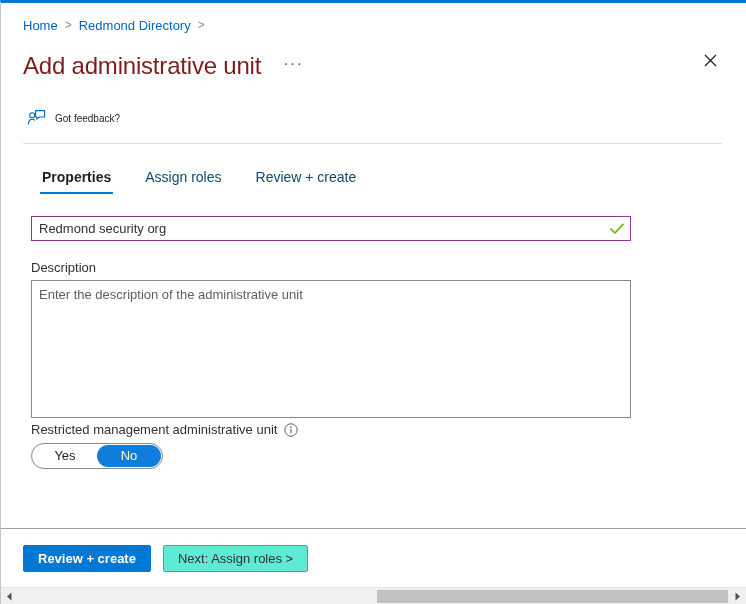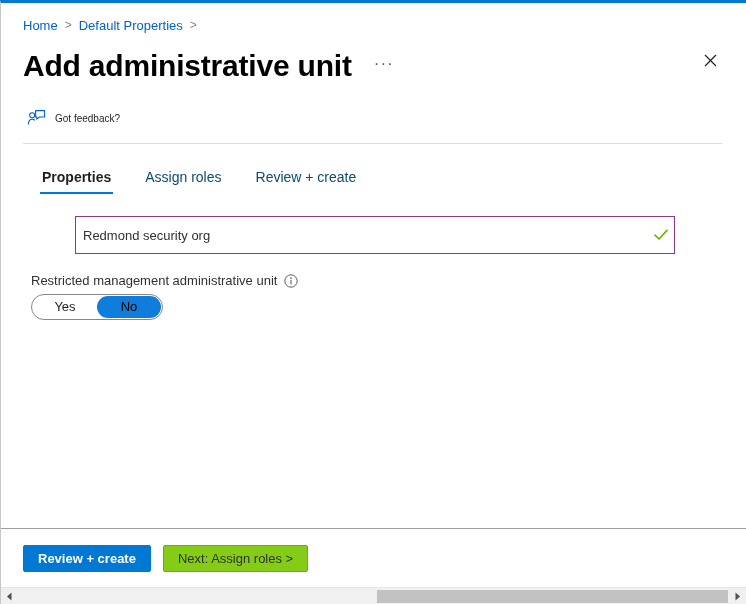--- a/index.html
+++ b/index.html
@@ -50,23 +50,23 @@
 
   
   .title-row {
     display: flex;
     align-items: center;
     padding: 6px 0 0 22px;
     position: relative;
     height: 48px;
   }
   .page-title {
-    font-size: 30px;
-    font-weight: 700;
-    color: #000000;
+    font-size: 24px;
+    font-weight: 400;
+    color: #7f1d1d;
     letter-spacing: -0.2px;
     white-space: nowrap;
   }
   .ellipsis-btn {
     margin-left: 18px;
     color: #605e5c;
     font-size: 17px;
     letter-spacing: 1px;
     cursor: pointer;
     line-height: 10px;
@@ -161,22 +161,21 @@
   }
   .req-star {
     color: #a4262c;
     font-size: 13px;
     margin-left: 2px;
   }
 
   .name-input-wrap {
     position: relative;
     width: 600px;
-    height: 38px;
-    margin-left: 44px;
+    height: 25px;
   }
   .name-input {
     width: 100%;
     height: 100%;
     box-sizing: border-box;
     border: 1px solid #8a3a8a;
     outline: 1px solid #8a3a8a;
     outline-offset: -1px;
     border-radius: 0;
     font-family: "Liberation Sans", sans-serif;
@@ -203,21 +202,21 @@
     font-family: "Liberation Sans", sans-serif;
     font-size: 13px;
     color: #323130;
     padding: 6px 7px;
     resize: none;
     border-radius: 0;
     background: #ffffff;
   }
   .desc-area::placeholder { color: #605e5c; }
 
-  .toggle-block { margin-top: 19px; }
+  .toggle-block { }
   .toggle-label-row {
     display: flex;
     align-items: center;
     margin-bottom: 6px;
   }
   .toggle-label {
     font-size: 13px;
     color: #323130;
   }
   .info-icon {
@@ -246,21 +245,21 @@
     text-align: center;
     font-size: 13px;
     line-height: 22px;
     border-radius: 12px;
     cursor: pointer;
     color: #201f1e;
     user-select: none;
   }
   .pill-opt.selected {
     background: #0f7ddb;
-    color: #000000;
+    color: #fef9c3;
   }
 
   
   .footer-divider {
     height: 1px;
     background: #a19f9d;
     width: 100%;
   }
   .footer {
     height: 58px;
@@ -280,21 +279,21 @@
     white-space: nowrap;
   }
   .btn-primary {
     background: #0078d4;
     color: #ffffff;
     border: 1px solid #0078d4;
     font-weight: 600;
     margin-right: 12px;
   }
   .btn-secondary {
-    background: #84cc16;
+    background: #5eead4;
     color: #323130;
     border: 1px solid #8a8886;
   }
 
   
   .hscroll {
     height: 17px;
     background: #f0f0f0;
     border-top: 1px solid #e6e6e6;
     display: flex;
@@ -327,21 +326,21 @@
   }
 </style>
 </head>
 <body>
 
 <div class="window">
 
   <div class="breadcrumb">
     <span class="crumb-link">Home</span>
     <span class="crumb-sep">&gt;</span>
-    <span class="crumb-link">Default Properties</span>
+    <span class="crumb-link">Redmond Directory</span>
     <span class="crumb-sep">&gt;</span>
   </div>
 
   <div class="title-row">
     <span class="page-title">Add administrative unit</span>
     <span class="ellipsis-btn">···</span>
     <span class="close-btn">
       <svg width="13" height="13" viewBox="0 0 13 13">
         <path d="M1 1 L12 12 M12 1 L1 12" stroke="#201f1e" stroke-width="1.2" fill="none"></path>
       </svg>
@@ -375,20 +374,24 @@
       <div class="name-input-wrap">
         <input class="name-input" type="text" value="Redmond security org" style="">
         <span class="valid-check">
           <svg width="14" height="12" viewBox="0 0 14 12">
             <path d="M1 6.2 L5 10 L13 1.4" stroke="#6bb700" stroke-width="1.7" fill="none" stroke-linecap="round" stroke-linejoin="round"></path>
           </svg>
         </span>
       </div>
     </div>
 
+    <div class="desc-block">
+      <label class="field-label">Description</label>
+      <textarea class="desc-area" placeholder="Enter the description of the administrative unit" style=""></textarea>
+    </div>
 
     <div class="toggle-block">
       <div class="toggle-label-row">
         <span class="toggle-label">Restricted management administrative unit</span>
         <span class="info-icon">
           <svg width="14" height="14" viewBox="0 0 14 14">
             <circle cx="7" cy="7" r="6.2" fill="none" stroke="#605e5c" stroke-width="1"></circle>
             <circle cx="7" cy="4.1" r="0.85" fill="#605e5c"></circle>
             <rect x="6.45" y="5.9" width="1.1" height="4.5" fill="#605e5c"></rect>
           </svg>

